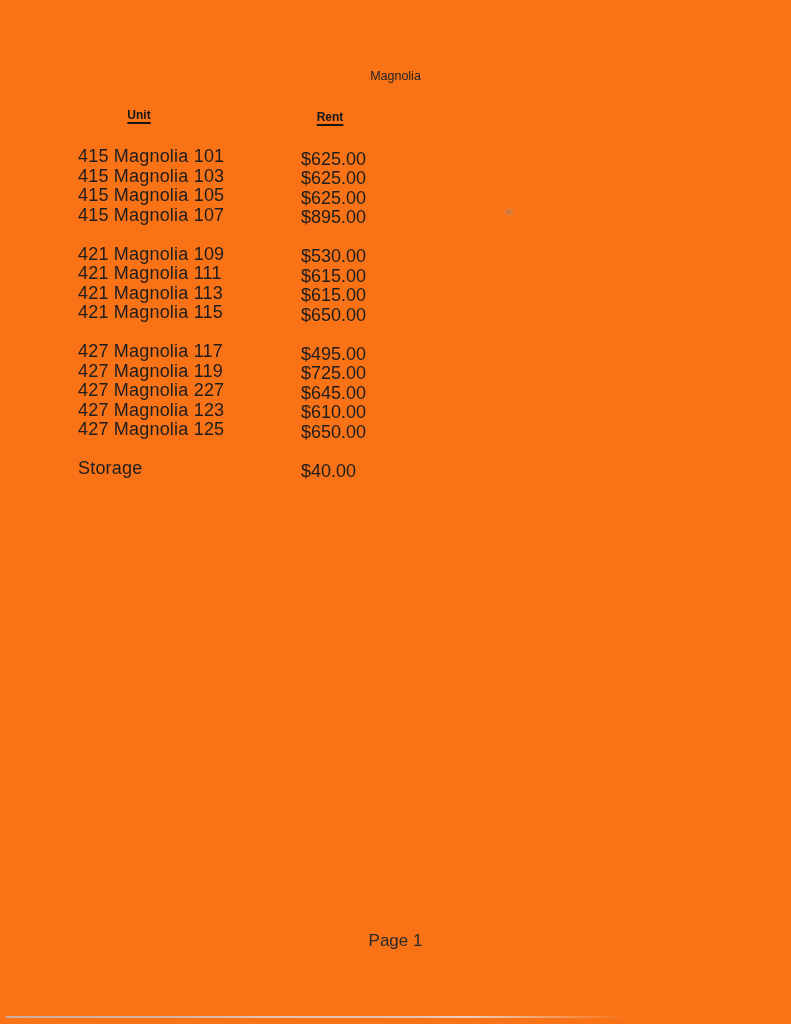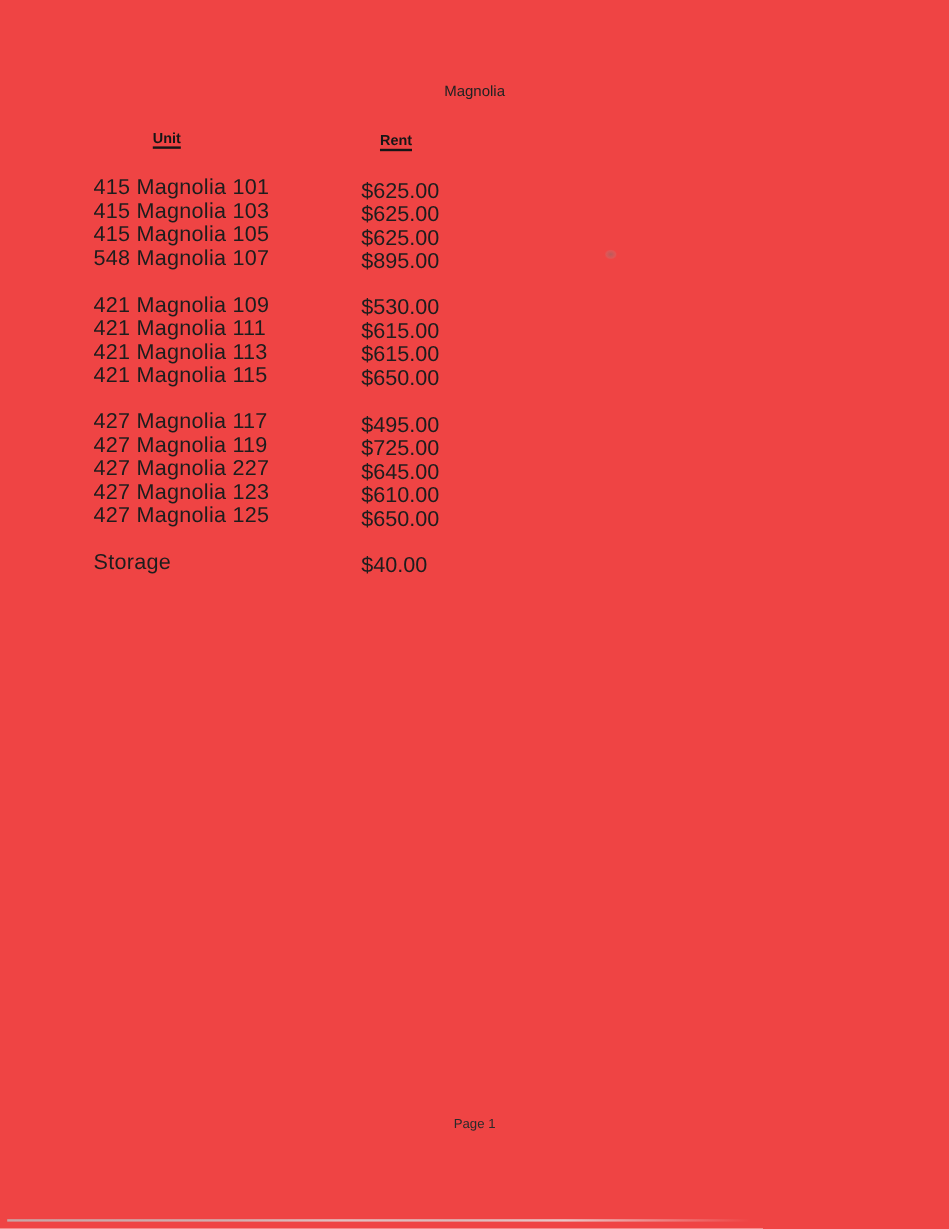--- a/index.html
+++ b/index.html
@@ -4,21 +4,21 @@
 <style>
   html, body {
     margin: 0;
     padding: 0;
     background: #ffffff;
   }
   .page {
     position: relative;
     width: 791px;
     height: 1024px;
-    background: #ef4444;
+    background: #f97316;
     font-family: "Liberation Sans", sans-serif;
     color: #1c1c1c;
     overflow: hidden;
   }
   
   .title-block {
     position: absolute;
     top: 69px;
     left: 0;
     width: 791px;
@@ -67,21 +67,21 @@
     top: 2.5px;
     white-space: nowrap;
   }
   
   .footer {
     position: absolute;
     top: 931px;
     left: 0;
     width: 791px;
     text-align: center;
-    font-size: 11px;
+    font-size: 17px;
     color: #2a2a2a;
   }
   
   .scan-bottom-line {
     position: absolute;
     left: 6px;
     top: 1016px;
     width: 620px;
     height: 1.5px;
     background: linear-gradient(to right,
@@ -120,21 +120,21 @@
       </div>
       <div class="row">
         <span class="unit-cell">415 Magnolia 103</span>
         <span class="rent-cell">$625.00</span>
       </div>
       <div class="row">
         <span class="unit-cell">415 Magnolia 105</span>
         <span class="rent-cell">$625.00</span>
       </div>
       <div class="row">
-        <span class="unit-cell">548 Magnolia 107</span>
+        <span class="unit-cell">415 Magnolia 107</span>
         <span class="rent-cell">$895.00</span>
       </div>
     </div>
 
     <div class="group">
       <div class="row">
         <span class="unit-cell">421 Magnolia 109</span>
         <span class="rent-cell">$530.00</span>
       </div>
       <div class="row">

